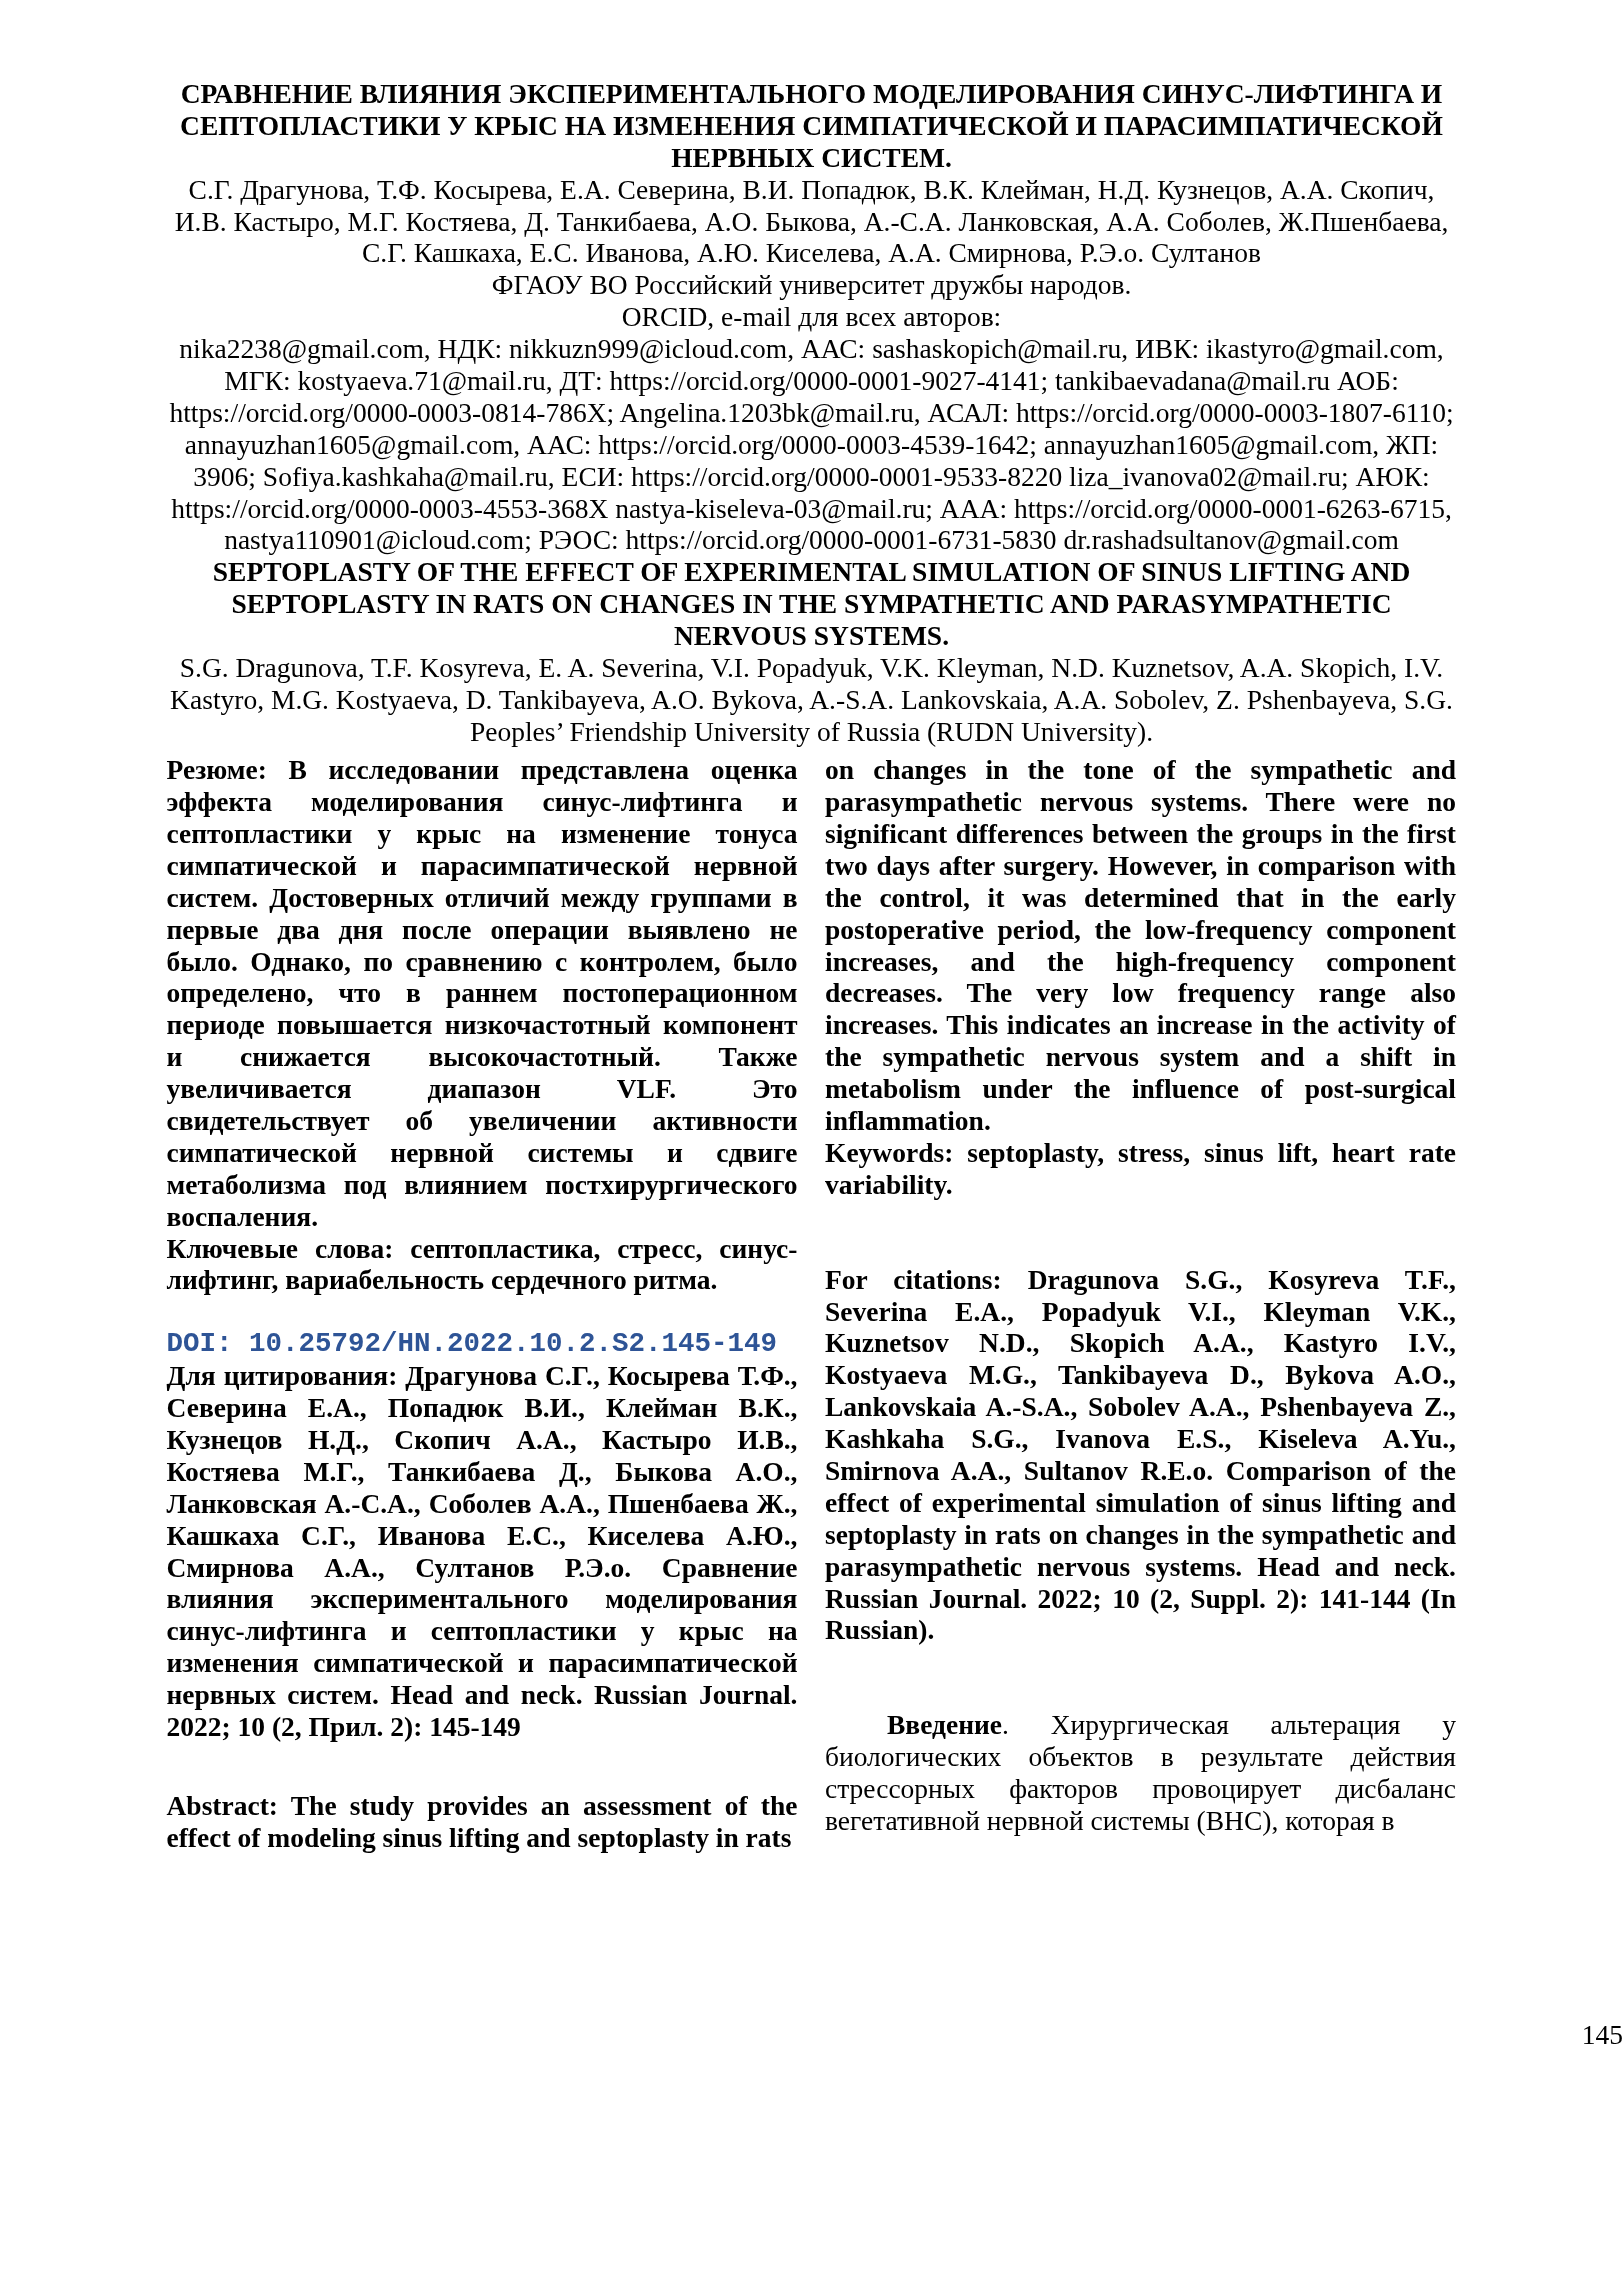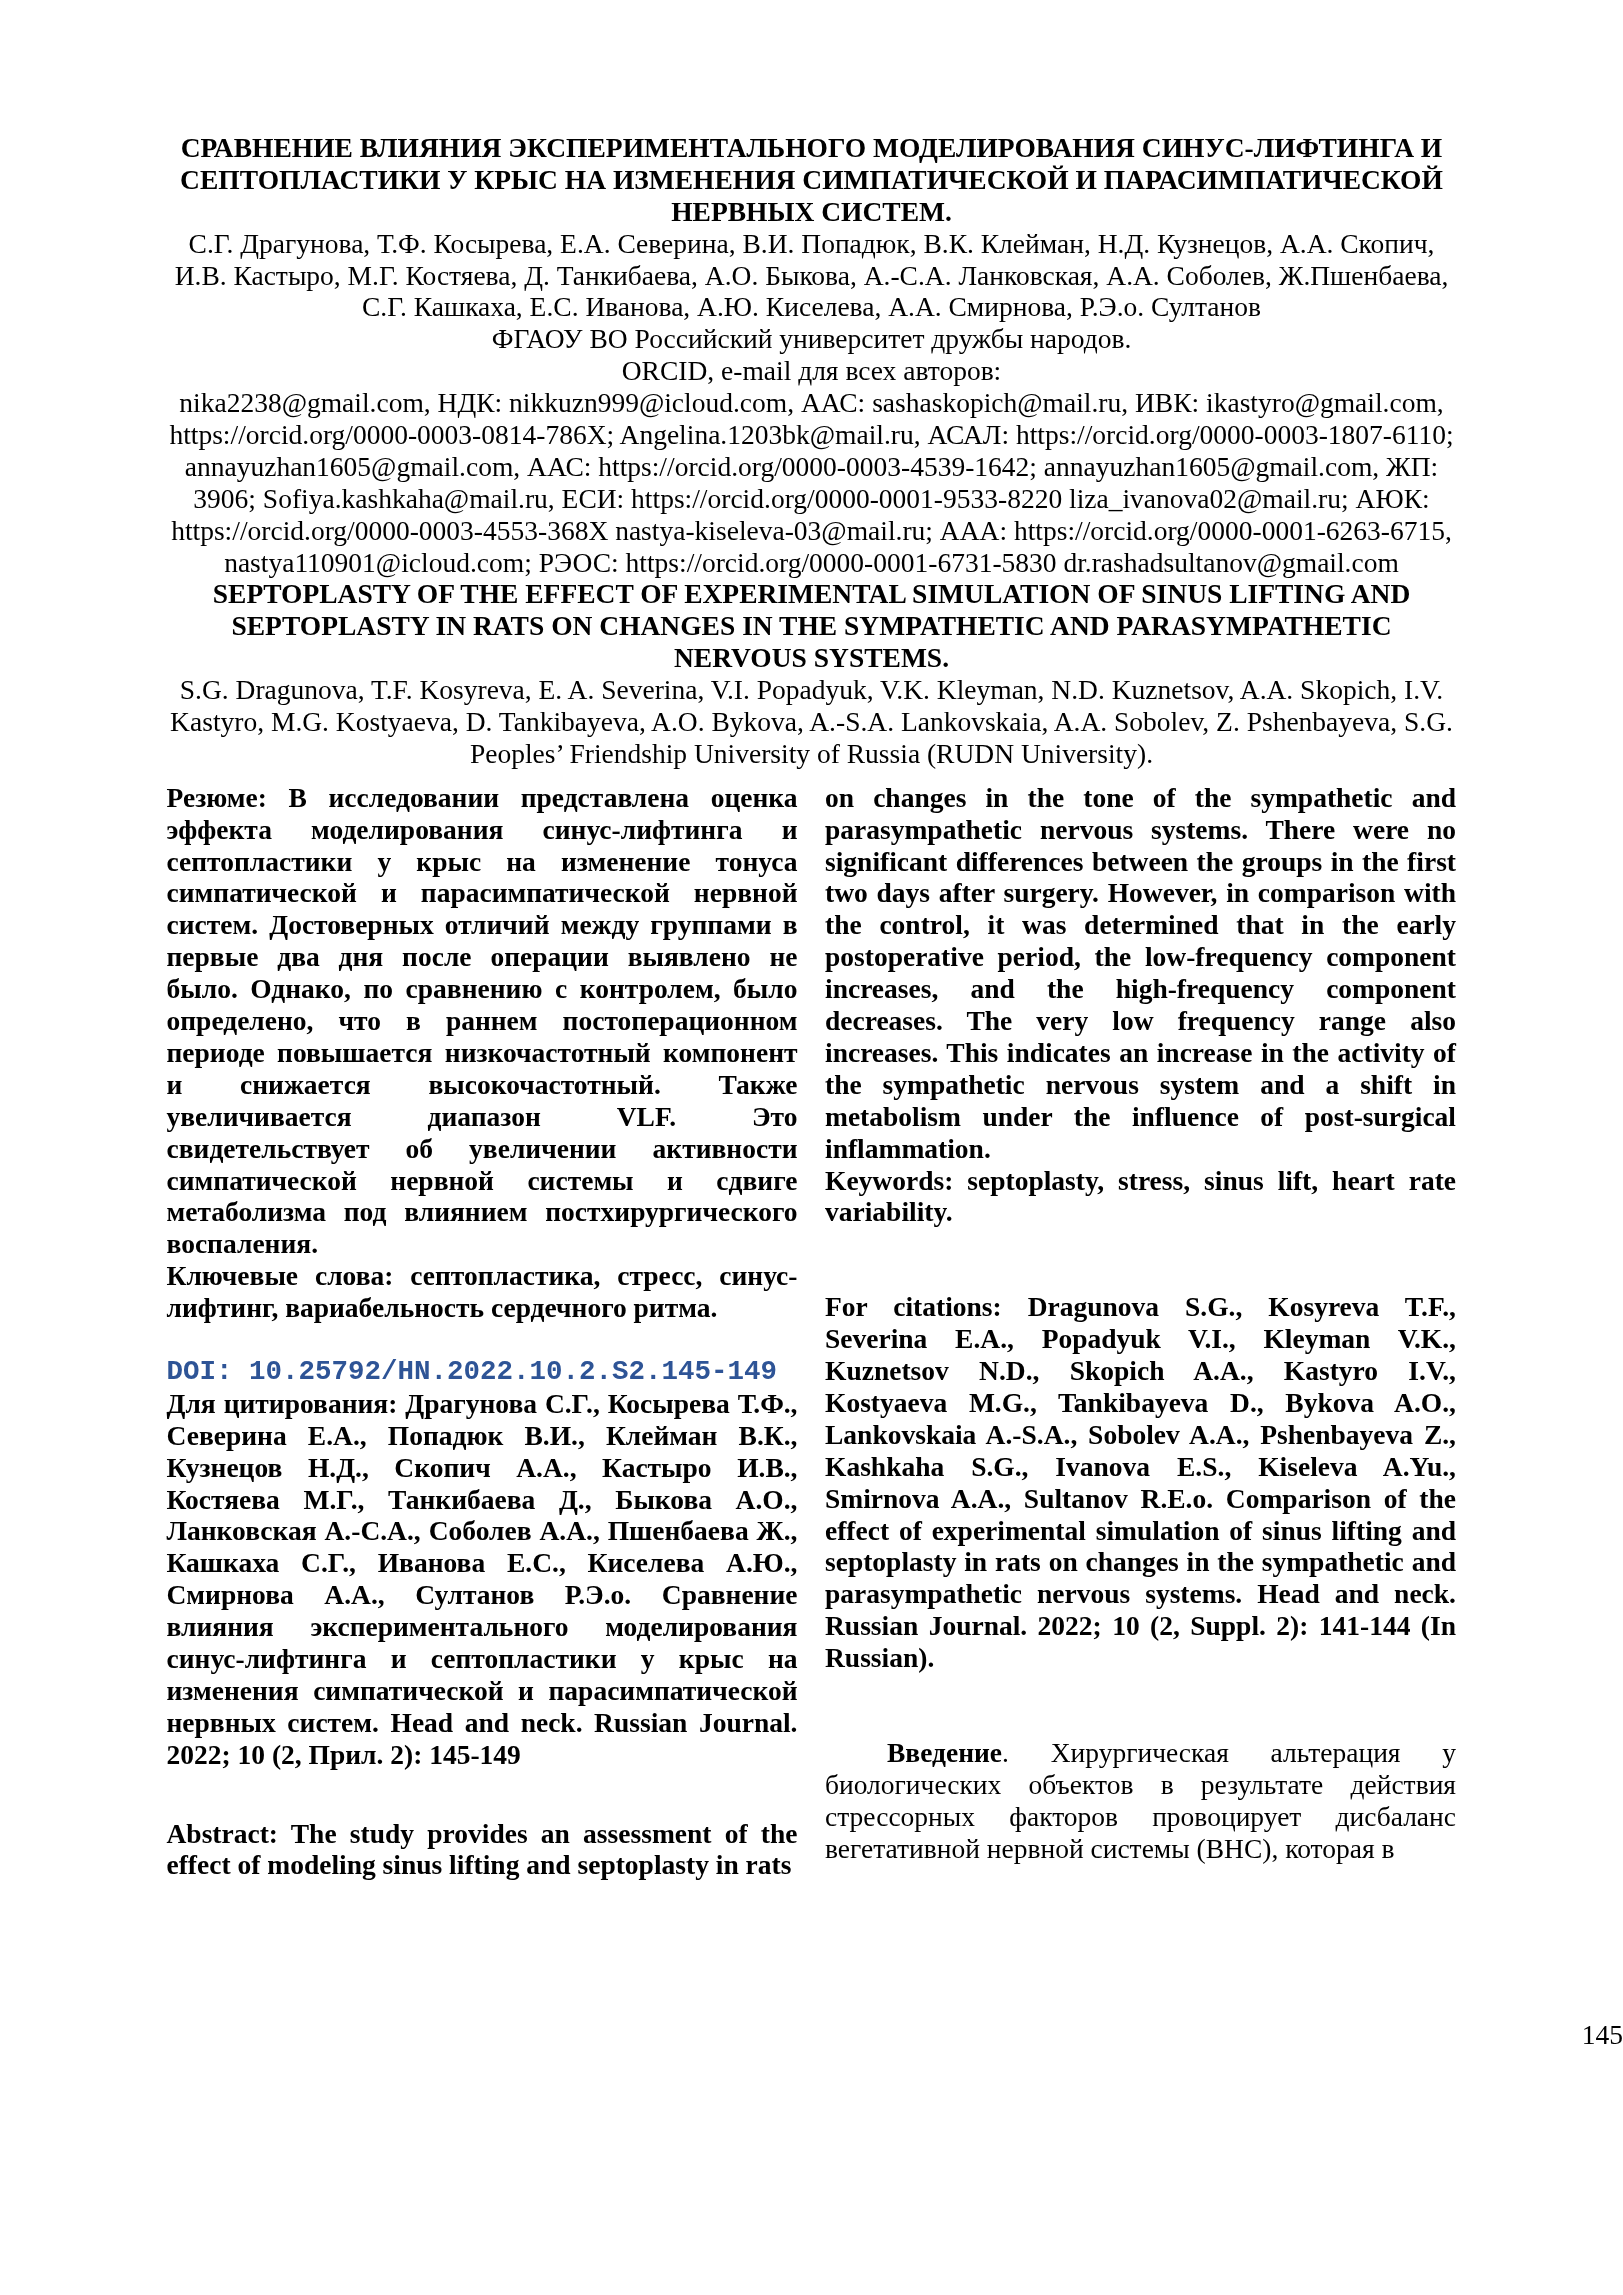--- a/index.html
+++ b/index.html
@@ -8,22 +8,22 @@
     width: 1623px;
     height: 2295px;
     margin: 0 auto;
     background: #ffffff;
     font-family: "Liberation Serif", "DejaVu Serif", serif;
     color: #000000;
     overflow: hidden;
   }
   .front {
     width: 1459px;
-    margin: 12px auto;
-    padding-top: 120px;
+    margin: 0 auto;
+    padding-top: 78px;
     text-align: center;
   }
   .fm-line {
     font-size: 27.5px;
     line-height: 1.16;
     white-space: nowrap;
   }
   .bold { font-weight: 700; }
   .cols {
     width: 1290px;
@@ -79,20 +79,21 @@
       <div class="fm-line">С.Г. Драгунова, Т.Ф. Косырева, Е.А. Северина, В.И. Попадюк, В.К. Клейман, Н.Д. Кузнецов, А.А. Скопич,</div>
       <div class="fm-line">И.В. Кастыро, М.Г. Костяева, Д. Танкибаева, А.О. Быкова, А.-С.А. Ланковская, А.А. Соболев, Ж.Пшенбаева,</div>
       <div class="fm-line">С.Г. Кашкаха, Е.С. Иванова, А.Ю. Киселева, А.А. Смирнова, Р.Э.о. Султанов</div>
     </div>
 
     <div class="fm-line">ФГАОУ ВО Российский университет дружбы народов.</div>
     <div class="fm-line">ORCID, e-mail для всех авторов:</div>
 
     <div>
       <div class="fm-line">nika2238@gmail.com, НДК: nikkuzn999@icloud.com, ААС: sashaskopich@mail.ru, ИВК: ikastyro@gmail.com,</div>
+      <div class="fm-line">МГК: kostyaeva.71@mail.ru, ДТ: https://orcid.org/0000-0001-9027-4141; tankibaevadana@mail.ru АОБ:</div>
       <div class="fm-line">https://orcid.org/0000-0003-0814-786X; Angelina.1203bk@mail.ru, АСАЛ: https://orcid.org/0000-0003-1807-6110;</div>
       <div class="fm-line">annayuzhan1605@gmail.com, ААС: https://orcid.org/0000-0003-4539-1642; annayuzhan1605@gmail.com, ЖП:</div>
       <div class="fm-line">3906; Sofiya.kashkaha@mail.ru, ЕСИ: https://orcid.org/0000-0001-9533-8220 liza_ivanova02@mail.ru; АЮК:</div>
       <div class="fm-line">https://orcid.org/0000-0003-4553-368X nastya-kiseleva-03@mail.ru; ААА: https://orcid.org/0000-0001-6263-6715,</div>
       <div class="fm-line">nastya110901@icloud.com; РЭОС: https://orcid.org/0000-0001-6731-5830 dr.rashadsultanov@gmail.com</div>
     </div>
 
     <div>
       <div class="fm-line bold">SEPTOPLASTY OF THE EFFECT OF EXPERIMENTAL SIMULATION OF SINUS LIFTING AND</div>
       <div class="fm-line bold">SEPTOPLASTY IN RATS ON CHANGES IN THE SYMPATHETIC AND PARASYMPATHETIC</div>

